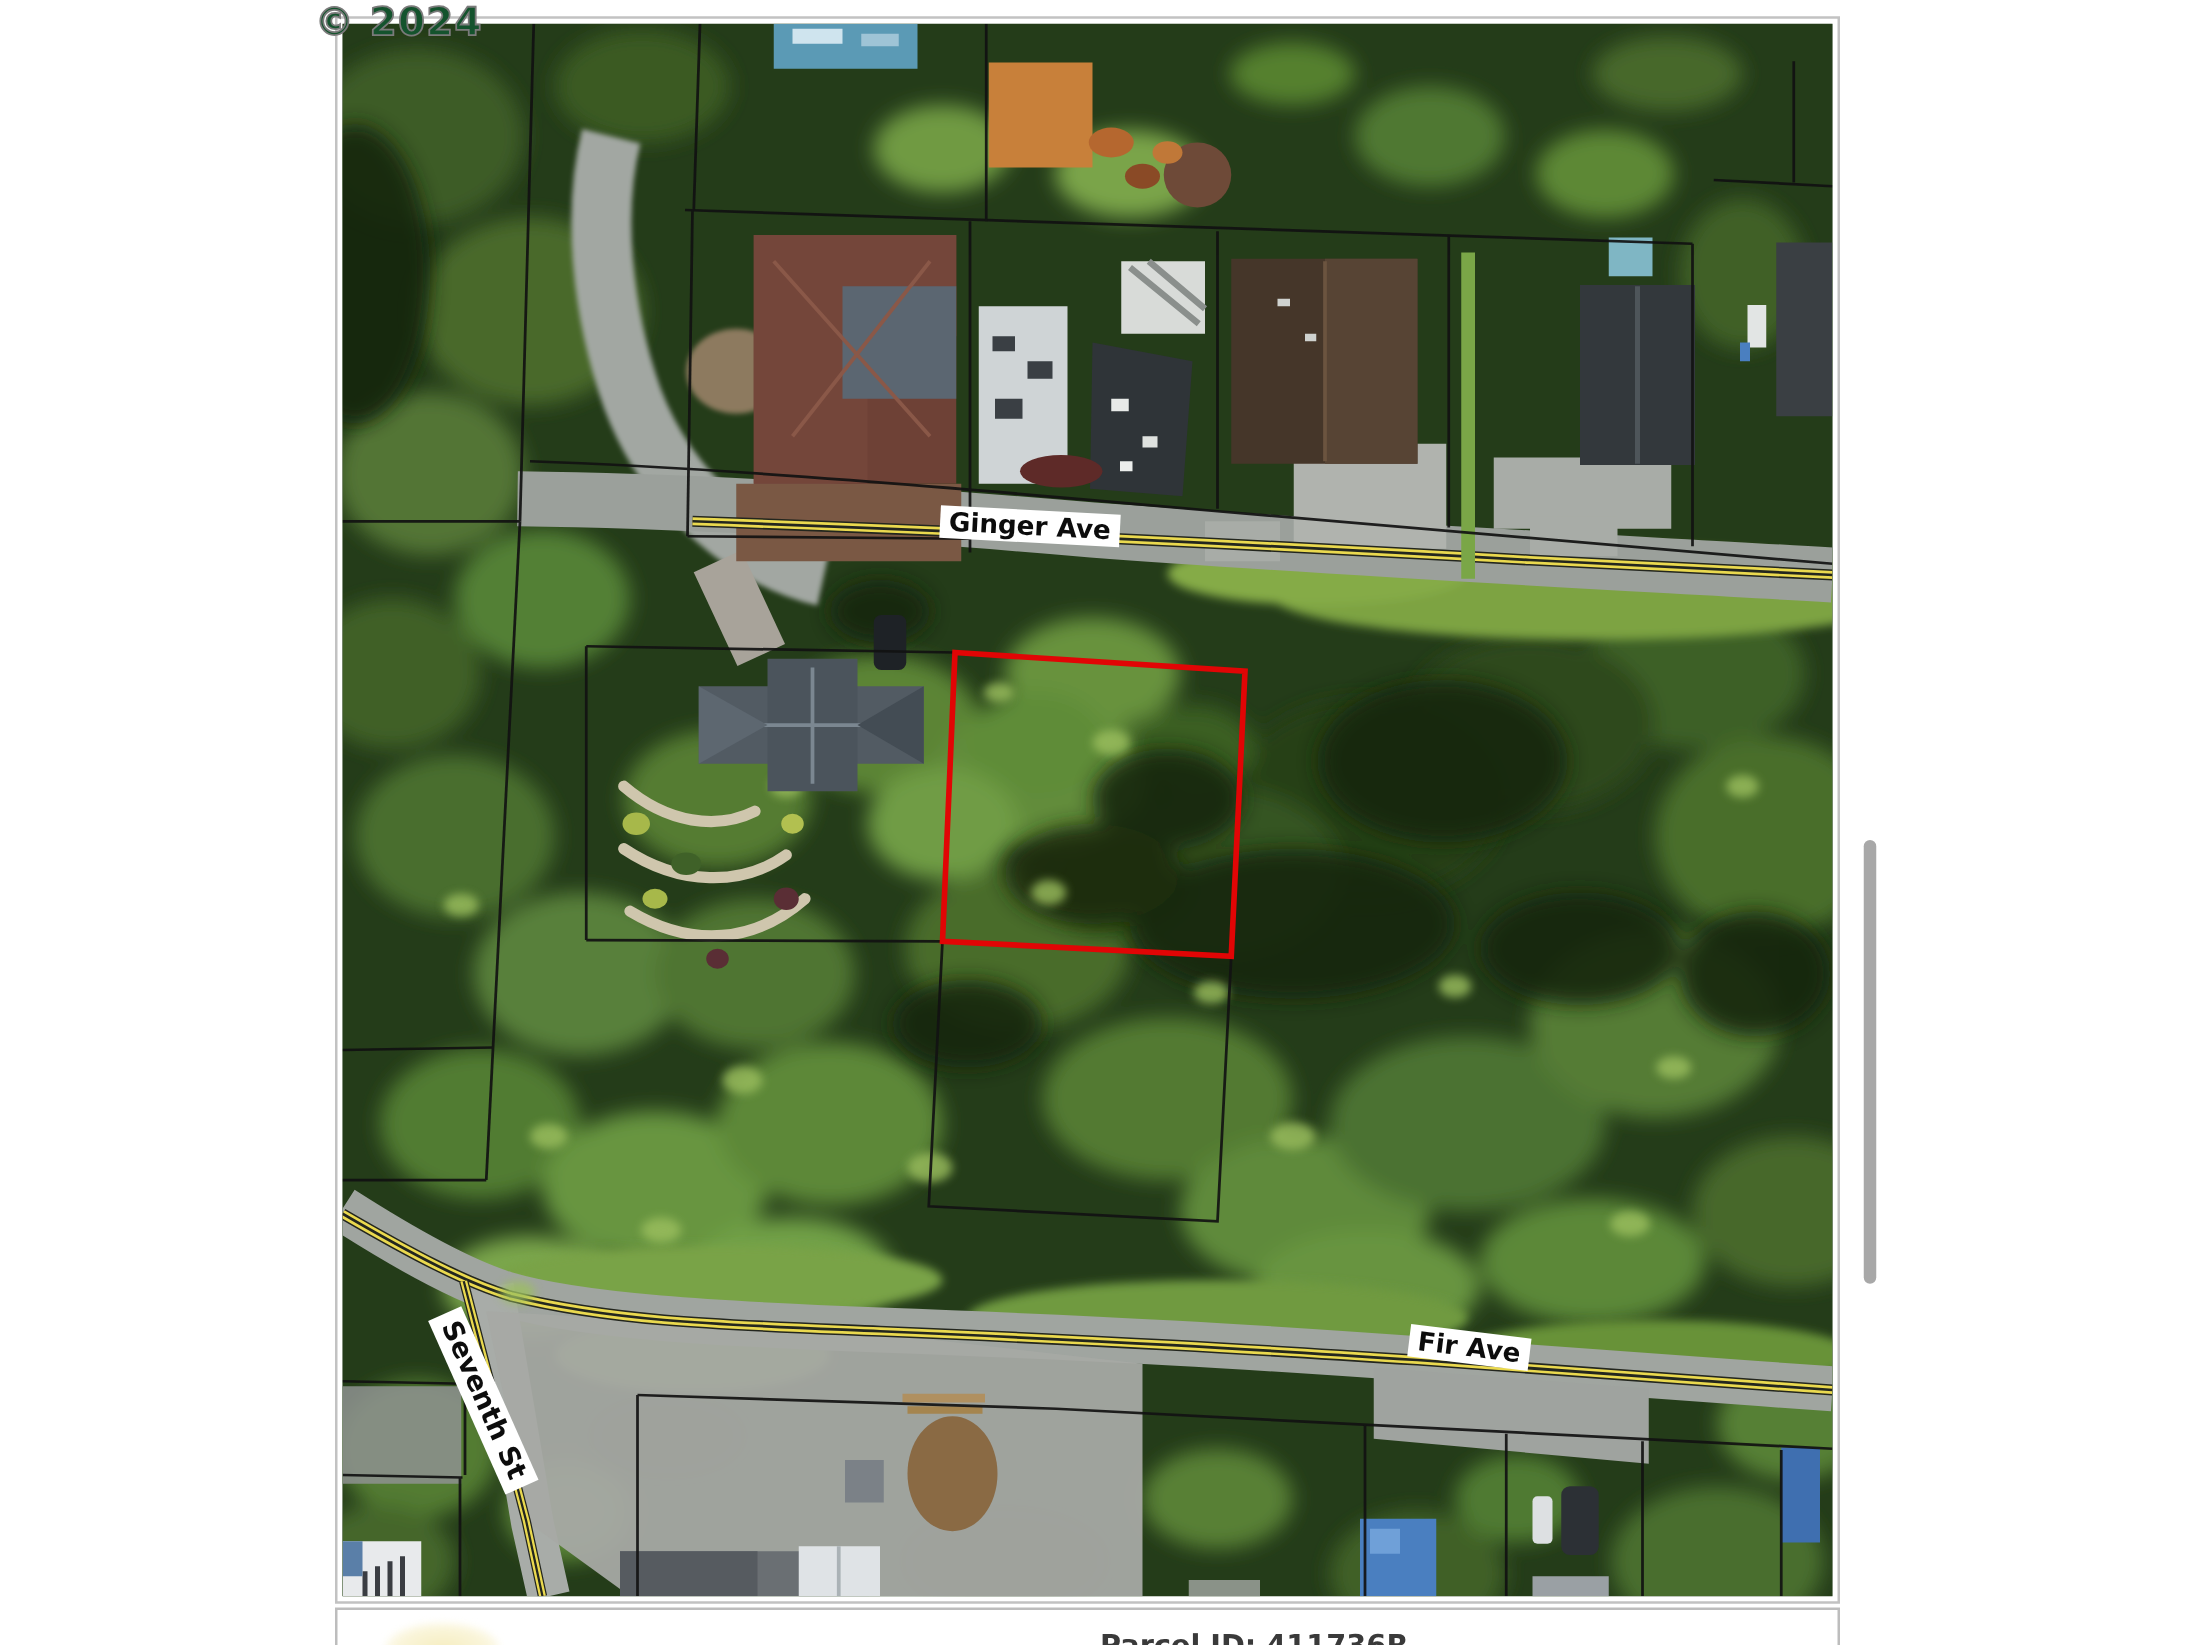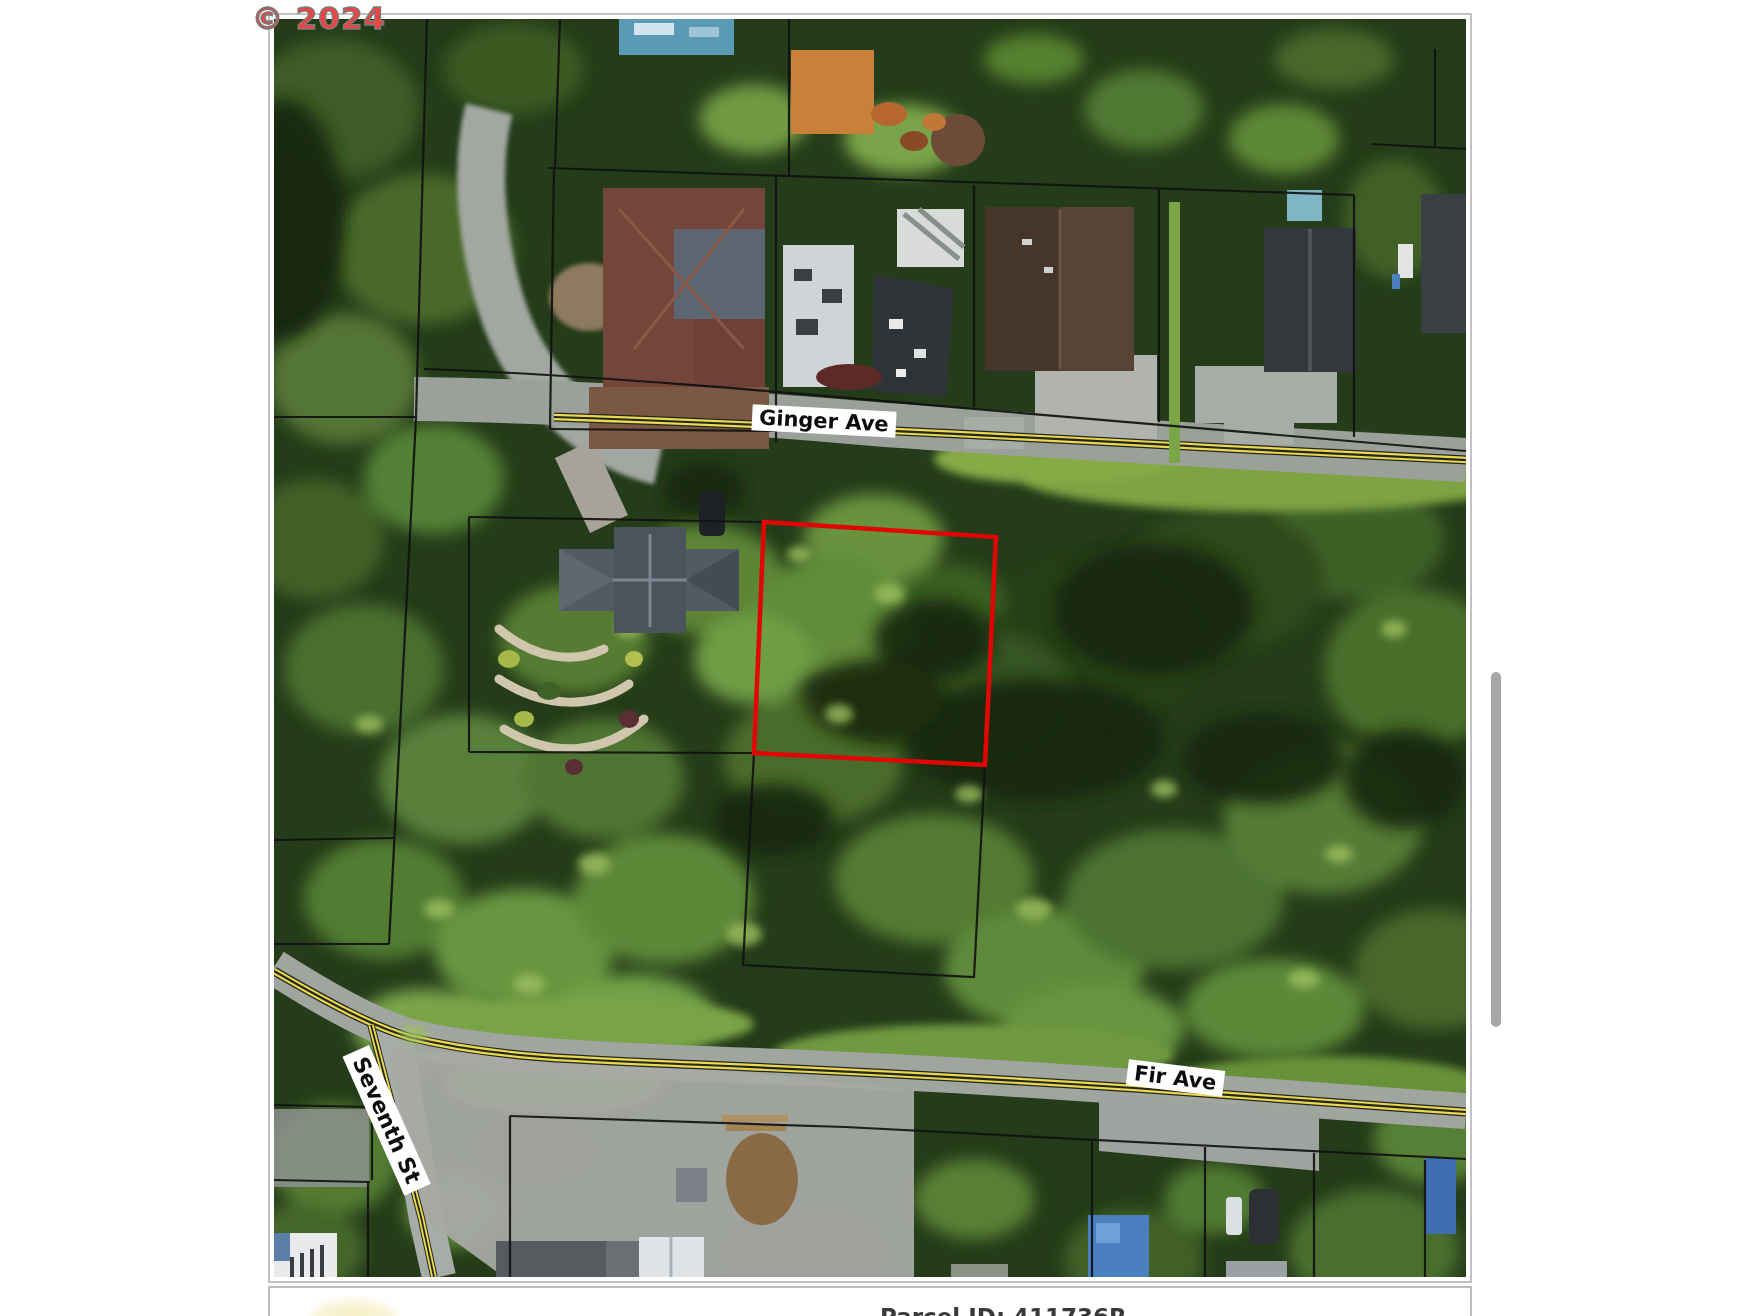--- a/index.html
+++ b/index.html
@@ -18,21 +18,21 @@
   .maplabel{
     position:absolute;background:#ffffff;color:#0c0c0c;font-weight:bold;
     font-size:21px;line-height:1.15;padding:1px 7px;white-space:nowrap;z-index:5;
   }
   .label-ginger{left:478px;top:389px;transform:rotate(3deg);}
   .label-fir{left:853px;top:1046px;transform:rotate(7deg);}
   .label-seventh{left:95px;top:1026px;font-size:22px;padding:2px 8px;
     transform:rotate(66deg);transform-origin:0 0;}
   .copyright{
     position:absolute;left:252px;top:0px;z-index:10;
-    font-size:31px;font-weight:800;letter-spacing:1px;color:#ef4444;
+    font-size:31px;font-weight:800;letter-spacing:1px;color:#14532d;
     -webkit-text-stroke:1.4px #7a7a7a;
     text-shadow:0 0 1px #6e6e6e;
     text-align:right;
   }
   .scrollbar-thumb{
     position:absolute;left:1491px;top:672px;width:10px;height:355px;
     background:#a8a8a8;border-radius:5px;z-index:20;
   }
   .details-card{
     position:absolute;left:268px;top:1286px;width:1204px;height:120px;

